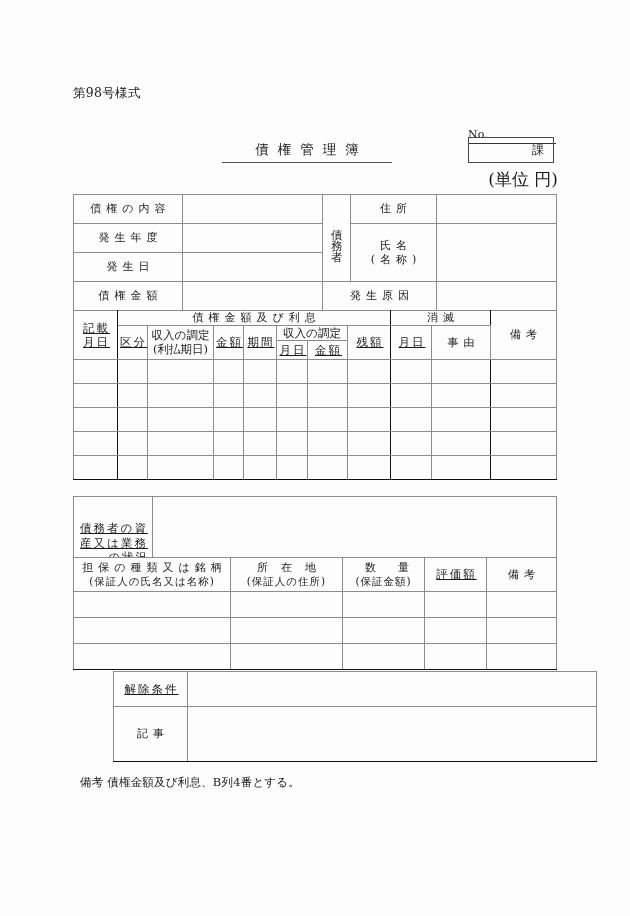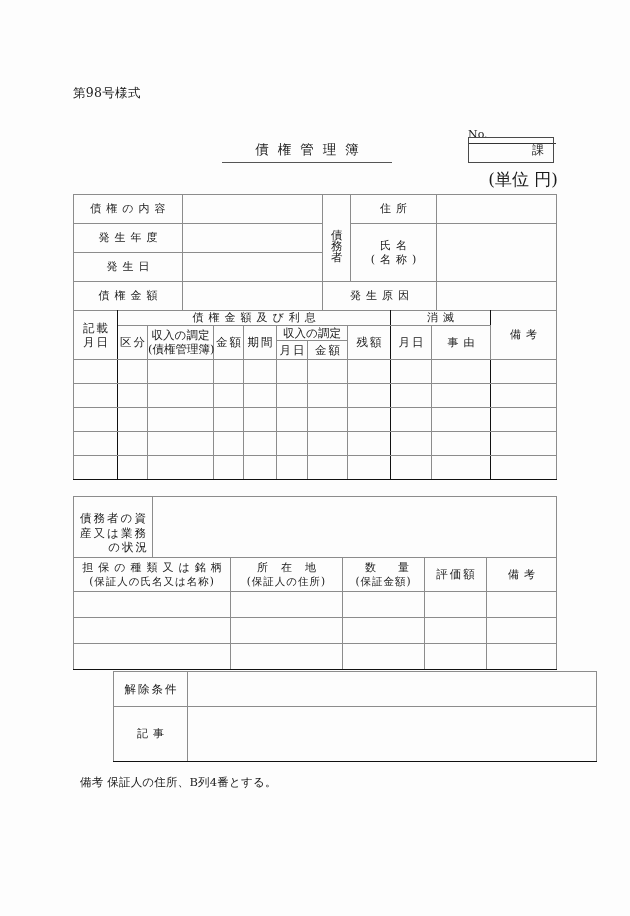--- a/index.html
+++ b/index.html
@@ -97,20 +97,21 @@
   .lbl {
     letter-spacing: 5px;
     text-indent: 5px;
     white-space: nowrap;
     font-size: 11px;
   }
   .lbl-tight {
     letter-spacing: 2px;
     text-indent: 2px;
     white-space: nowrap;
+    text-decoration: underline;
   }
   .lbl-none { letter-spacing: 0; white-space: nowrap; }
   .vert {
     letter-spacing: 0;
     white-space: nowrap;
   }
   .sub { font-size: 10.5px; letter-spacing: 1px; }
   .twoline { line-height: 1.18; }
   .thickR { border-right: 1.9px solid #111 !important; }
   .thickB { border-bottom: 1.9px solid #111 !important; }
@@ -217,21 +218,21 @@
           <div class="lbl-tight">月日</div>
         </td>
         <td colspan="7" class="lbl thickR">債権金額及び利息</td>
         <td colspan="2" class="lbl thickR">消滅</td>
         <td rowspan="3" class="lbl">備考</td>
       </tr>
       <tr>
         <td rowspan="2" class="lbl-tight" style="height:18px">区分</td>
         <td rowspan="2" class="twoline">
           <div class="lbl-none">収入の調定</div>
-          <div class="lbl-none">(債権管理簿)</div>
+          <div class="lbl-none">(利払期日)</div>
         </td>
         <td rowspan="2" class="lbl-tight">金額</td>
         <td rowspan="2" class="lbl-tight">期間</td>
         <td colspan="2" class="lbl-none">収入の調定</td>
         <td rowspan="2" class="lbl-tight thickR">残額</td>
         <td rowspan="2" class="lbl-tight">月日</td>
         <td rowspan="2" class="lbl thickR">事由</td>
       </tr>
       <tr>
         <td class="lbl-tight" style="height:18px">月日</td>
@@ -306,21 +307,21 @@
     </tbody>
   </table>
 
   <table class="tbl" id="table-assets">
     <colgroup>
       <col style="width:79px">
       <col style="width:404px">
     </colgroup>
     <tbody>
       <tr>
-        <td class="twoline thickB" style="height:52px; padding:10px 3px;">
+        <td class="twoline thickB" style="height:52px; padding:20px 3px;">
           <div class="lbl-tight">債務者の資</div>
           <div class="lbl-tight">産又は業務</div>
           <div class="lbl-tight" style="text-align:right; padding-left:3px;margin-left:8px;">の状況</div>
         </td>
         <td class="thickB pad-l"></td>
       </tr>
     </tbody>
   </table>
 
   <table class="tbl" id="table-collateral">
@@ -382,15 +383,15 @@
         <td class="lbl-tight" style="height:34px">解除条件</td>
         <td class="pad-l"></td>
       </tr>
       <tr>
         <td class="lbl thickB" style="height:54px">記事</td>
         <td class="pad-l thickB"></td>
       </tr>
     </tbody>
   </table>
 
-  <div id="footer-note">備考  保証人の住所、B列4番とする。</div>
+  <div id="footer-note">備考  債権金額及び利息、B列4番とする。</div>
 
 </div>
 
 </body></html>

